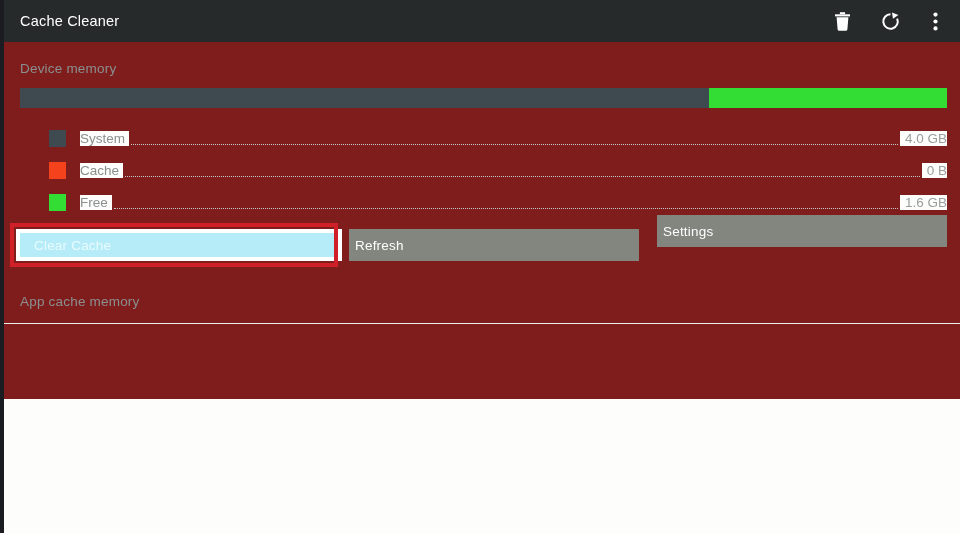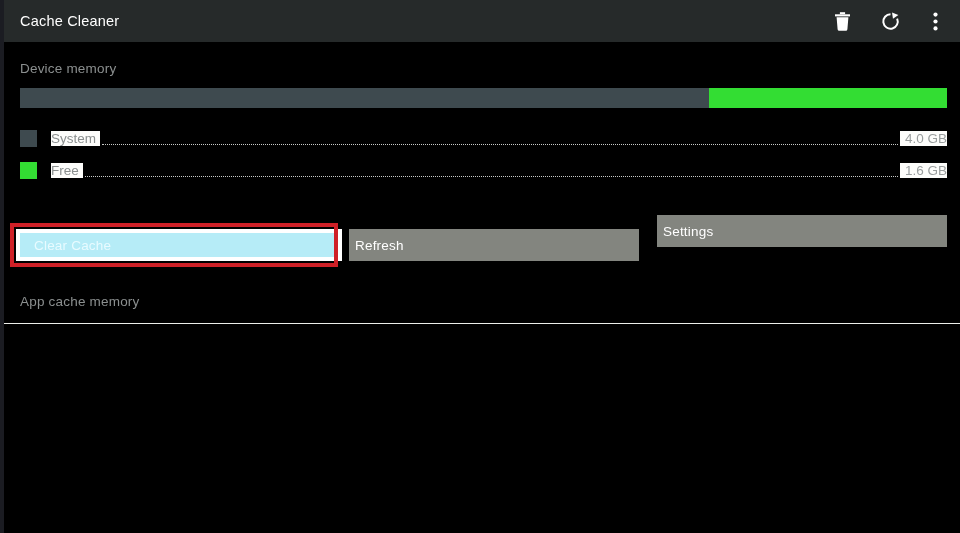--- a/index.html
+++ b/index.html
@@ -66,22 +66,22 @@
   }
   .appbar-btn svg { display: block; }
   .appbar-btn.overflow { width: 42px; margin-right: 4px; }
 
   
   .content {
     position: absolute;
     left: 0;
     top: 42px;
     width: 960px;
-    height: 491px;
-    background: #000000;
+    height: 357px;
+    background: #7f1d1d;
   }
   .section-label {
     position: absolute;
     left: 20px;
     color: #8b8f8f;
     font-size: 13.5px;
     letter-spacing: 0.2px;
     white-space: nowrap;
   }
   #device-memory-label { top: 19px; }
@@ -104,20 +104,21 @@
     position: absolute;
     left: 20px;
     top: 80px;
     width: 927px;
   }
   .legend-row {
     position: relative;
     height: 32px;
     display: flex;
     align-items: center;
+    margin-left: 29px;
   }
   .legend-swatch {
     width: 17px;
     height: 17px;
     flex: none;
   }
   .legend-name {
     margin-left: 14px;
     color: #8b8f8f;
     font-size: 13.5px;
@@ -271,20 +272,26 @@
 
     <div class="legend">
 
       <div class="legend-row">
         <span class="legend-swatch" style="background: rgb(62, 74, 79);"></span>
         <span class="legend-name">System</span>
         <span class="legend-leader"></span>
         <span class="legend-value">4.0 GB</span>
       </div>
 
+      <div class="legend-row">
+        <span class="legend-swatch" style="background: rgb(244, 67, 28);"></span>
+        <span class="legend-name">Cache</span>
+        <span class="legend-leader"></span>
+        <span class="legend-value">0 B</span>
+      </div>
 
       <div class="legend-row">
         <span class="legend-swatch" style="background: rgb(51, 221, 51);"></span>
         <span class="legend-name">Free</span>
         <span class="legend-leader"></span>
         <span class="legend-value">1.6 GB</span>
       </div>
 
     </div>
 

